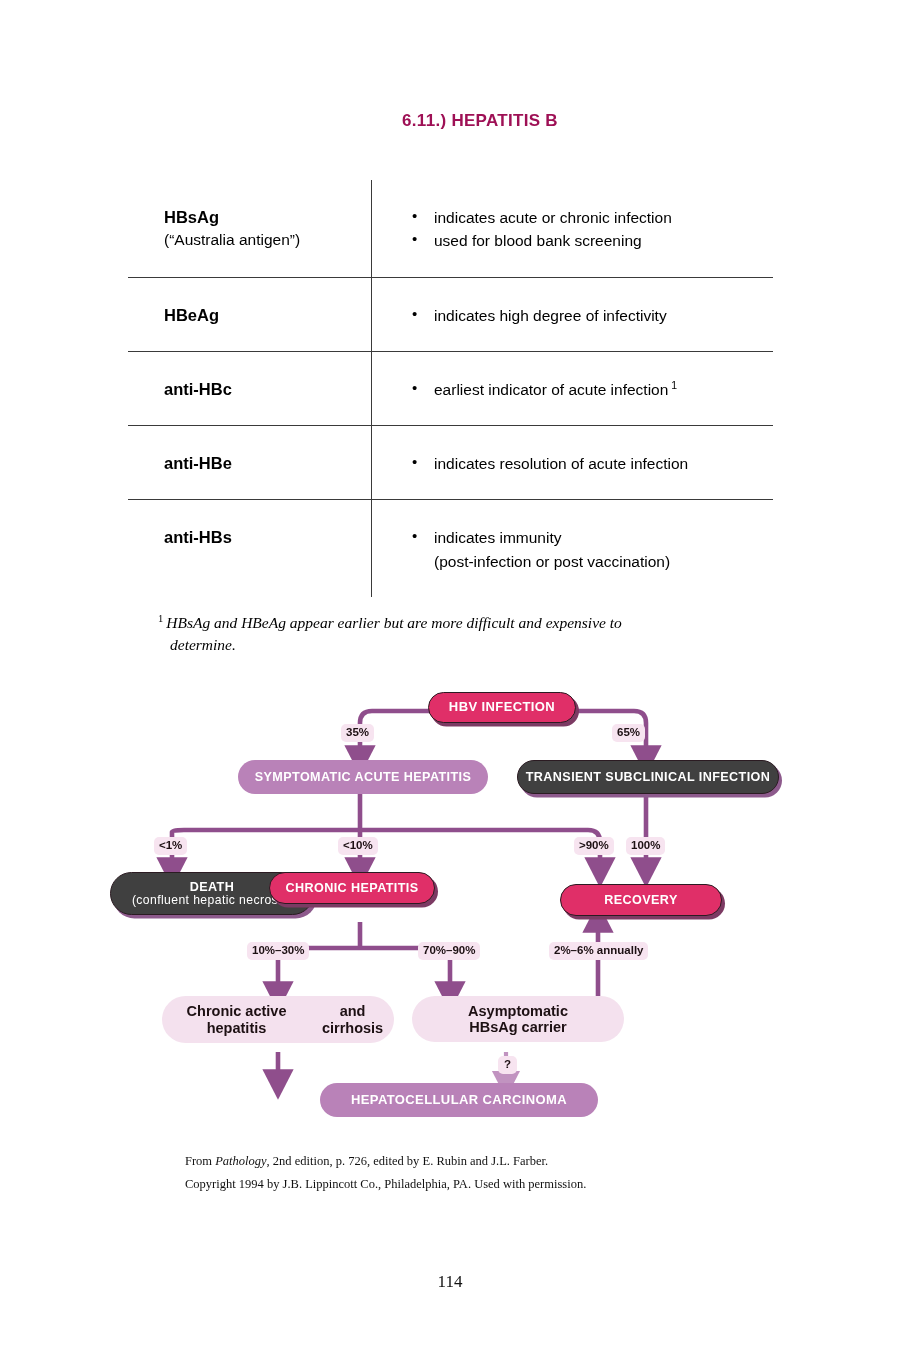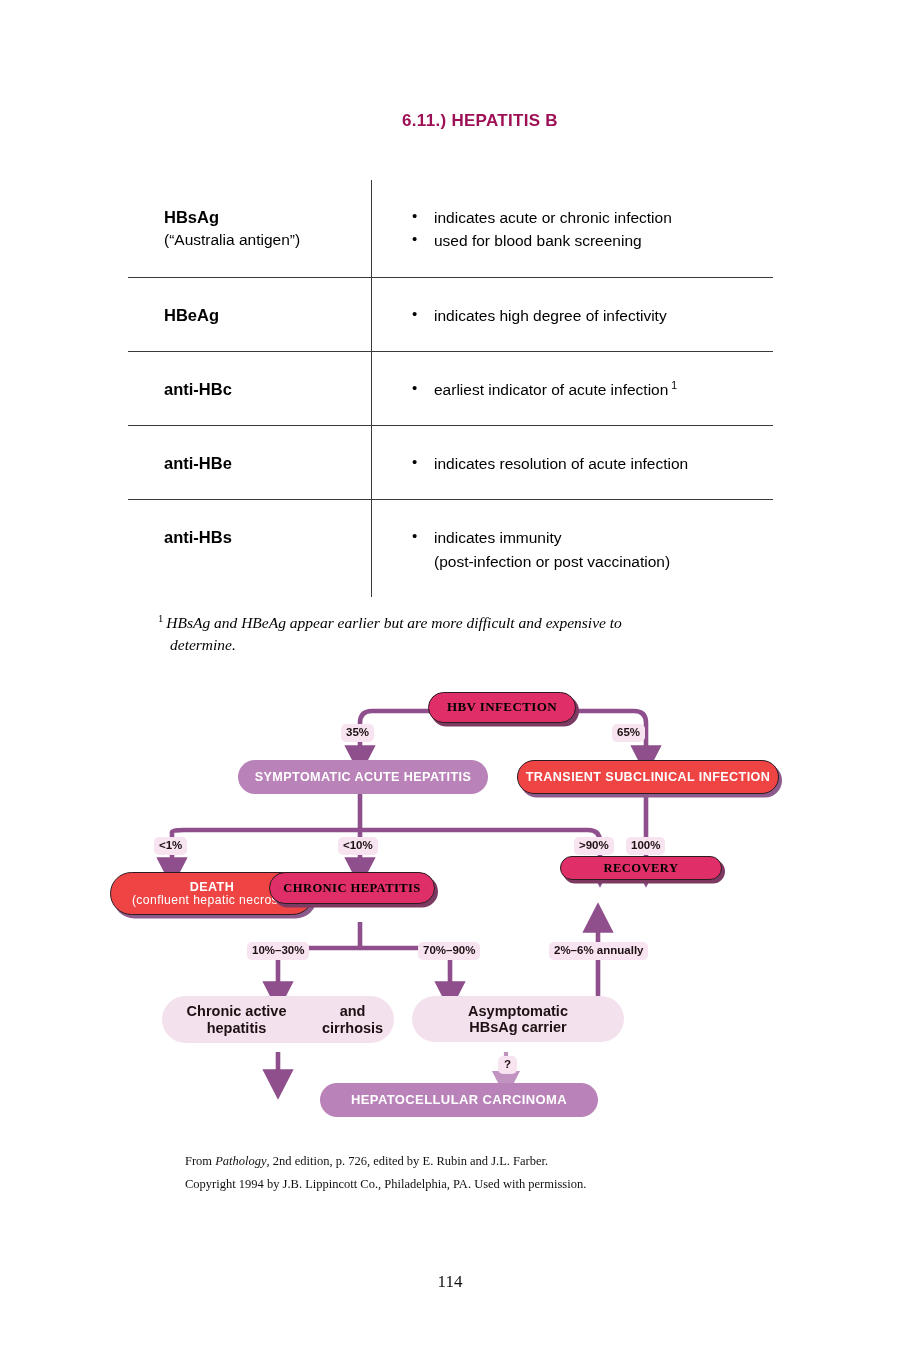--- a/index.html
+++ b/index.html
@@ -129,28 +129,27 @@
     align-items: center;
     justify-content: center;
     text-align: center;
     border-radius: 999px;
     font-weight: bold;
     line-height: 1.12;
     z-index: 3;
   }
   .node.crimson {
     background: #e02f68;
-    color: #000000;
+    color: #ffffff;
     border: 1.4px solid #2b1b22;
     box-shadow: 3px 3.5px 0 #7c3a63;
     letter-spacing: 0.4px;
-    font-family: Liberation Serif, serif;
   }
   .node.mauve {
-    background: #ef4444;
+    background: #404040;
     color: #fff;
     border: 1.4px solid #2b1b22;
     box-shadow: 3px 3.5px 0 #8d5a8c;
     letter-spacing: 0.4px;
   }
   .node.mauve-plain {
     background: #b982b8;
     color: #fff;
     border: none;
     box-shadow: none;
@@ -342,21 +341,21 @@
 
   <div class="node mauve" style="left:0px; top:192px; width:204px; height:43px; font-size:12.6px; flex-direction:column;">
     <span>DEATH</span>
     <span style="font-weight:normal; font-size:12.2px;">(confluent hepatic necrosis)</span>
   </div>
 
   <div class="node crimson" style="left:159px; top:192px; width:166px; height:32px; font-size:12.6px;">
     <span>CHRONIC HEPATITIS</span>
   </div>
 
-  <div class="node crimson" style="left:450px; top:176px; width:162px; height:24px; font-size:12.6px;">
+  <div class="node crimson" style="left:450px; top:204px; width:162px; height:32px; font-size:12.6px;">
     <span>RECOVERY</span>
   </div>
 
   <div class="node pale" style="left:52px; top:316px; width:232px; height:47px; font-size:14.5px; ">
     <span>Chronic active hepatitis</span>
     <span>and cirrhosis</span>
   </div>
 
   <div class="node pale" style="left:302px; top:316px; width:212px; height:46px; font-size:14.5px; flex-direction:column;">
     <span>Asymptomatic</span>

